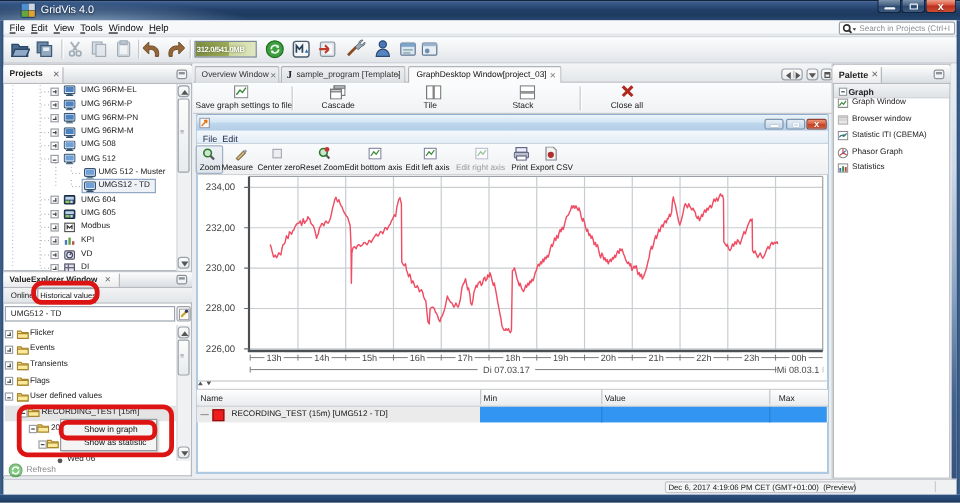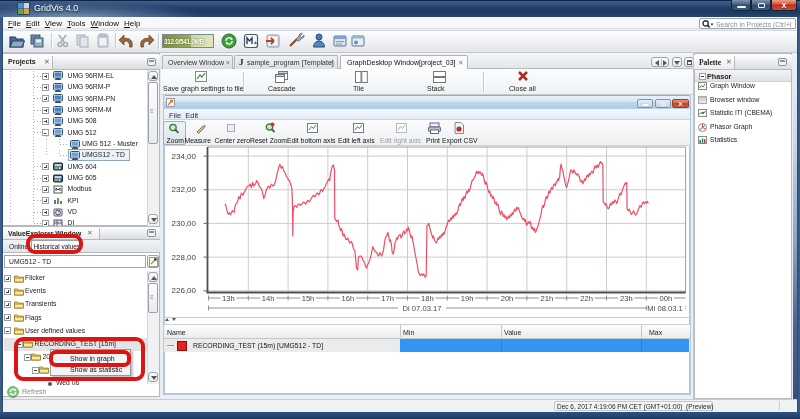--- a/index.html
+++ b/index.html
@@ -1,19 +1,19 @@
 <!DOCTYPE html>
 <html><head><meta charset="utf-8">
 <style>
 *{margin:0;padding:0;box-sizing:border-box;}
 body{width:800px;height:419px;font-family:"Liberation Sans",sans-serif;position:relative;overflow:hidden;background:#e9ecef;}
 .ab{position:absolute;}
 .tx{position:absolute;white-space:nowrap;}
 .hdr{background:linear-gradient(180deg,#fdfdfd,#e4e7ea 70%,#dadde1);border-bottom:1px solid #b6babf;}
-.htab{position:absolute;top:1px;bottom:0;background:linear-gradient(180deg,#ffffff,#ececee);border-right:1px solid #b6babf;} .px75{font-size:7.5px;font-family:Liberation Serif, serif;}
+.htab{position:absolute;top:1px;bottom:0;background:linear-gradient(180deg,#ffffff,#ececee);border-right:1px solid #b6babf;} .px75{font-size:7.5px;}
 .dockbtn{position:absolute;width:9px;height:8px;border:1px solid #8d9299;border-radius:2px;background:#f2f3f5;}
 .dockbtn:after{content:"";position:absolute;left:1px;right:1px;top:1px;height:2px;background:#8d9299;}
 .treerow{position:absolute;font-size:6.8px;color:#1a1a1a;white-space:nowrap;}
 .plus{position:absolute;width:7px;height:7px;border:1px solid #9aa0a6;background:#fff;}
 .plus:before{content:"";position:absolute;left:1px;right:1px;top:2.5px;height:1px;background:#444;}
 .plusv:after{content:"";position:absolute;top:1px;bottom:1px;left:2.5px;width:1px;background:#444;}
 .redbox{position:absolute;border:4px solid #dd1414;border-radius:9px;}
 .sep{position:absolute;top:3px;bottom:3px;width:1px;background:#c7cacd;box-shadow:1px 0 0 #fff;}
 .sbtn{position:absolute;border:1px solid #9ba1a8;border-radius:3px;background:linear-gradient(180deg,#fcfcfc,#e8eaec);}
 .tu{position:absolute;width:0;height:0;border-left:3px solid transparent;border-right:3px solid transparent;border-bottom:4px solid #555;}
@@ -593,21 +593,21 @@
 <div class="ab" style="left:693px;top:53px;width:1px;height:346px;background:#c3c7cc;"></div>
 <div class="ab" style="left:694px;top:53px;width:98px;height:346px;background:#fff;border:1px solid #b6babf;"></div>
 <div class="ab hdr" style="left:694px;top:55px;width:98px;height:15px;">
  <div class="htab" style="left:0;width:41px;"></div>
  <div class="tx px75" style="left:5px;top:2.5px;font-weight:bold;color:#222;">Palette</div>
  <div class="tx" style="left:32px;top:2.5px;font-size:7px;color:#666;">✕</div>
  <div class="dockbtn" style="left:84px;top:3px;"></div>
 </div>
 <div class="ab" style="left:695px;top:70px;width:96px;height:12px;background:linear-gradient(180deg,#f2f3f5,#dfe2e6);border-bottom:1px solid #cfd2d6;"></div>
 <div class="plus" style="left:699px;top:72.5px;"></div>
-<div class="tx" style="left:707px;top:71.5px;font-size:7.2px;font-weight:bold;color:#222;">Phasor</div>
+<div class="tx" style="left:707px;top:71.5px;font-size:7.2px;font-weight:bold;color:#222;">Graph</div>
 <svg class="ab" style="left:698px;top:81.5px" width="9" height="8" viewBox="0 0 9 8">
     <rect x="0.5" y="0.5" width="8" height="7" fill="#fff" stroke="#888"></rect>
     <path d="M1.5 6 l2-2.5 1.5 1.5 2-3" stroke="#3a8a3a" fill="none"></path>
   </svg>
 <div class="tx" style="left:710px;top:81.5px;font-size:6.8px;color:#222;">Graph Window</div>
 <svg class="ab" style="left:698px;top:95.5px" width="9" height="8" viewBox="0 0 9 8">
     <rect x="0.5" y="0.5" width="8" height="7" fill="#e7e7e7" stroke="#aaa"></rect>
     <rect x="1" y="1" width="7" height="1.6" fill="#c3c3c3"></rect>
     <rect x="1" y="3.4" width="7" height="1.2" fill="#cfcfcf"></rect>
   </svg>

